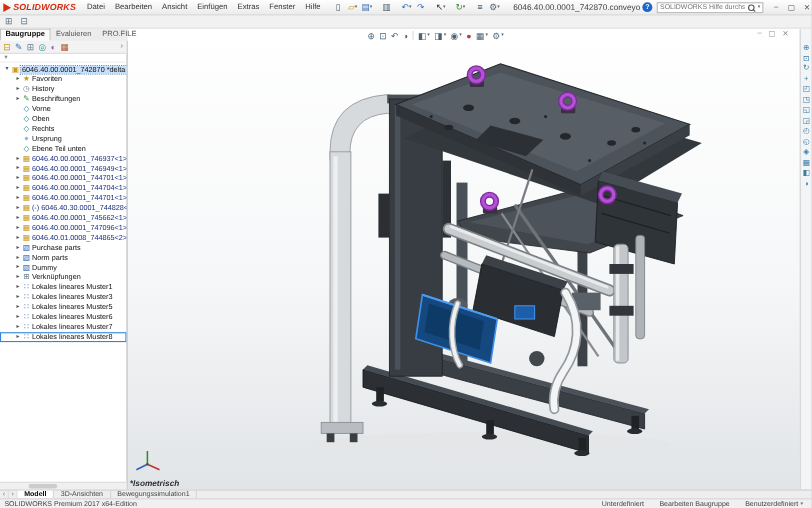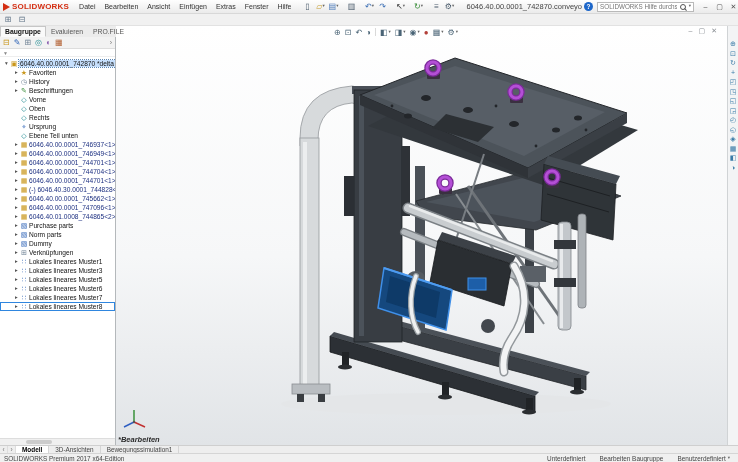--- a/index.html
+++ b/index.html
@@ -5,21 +5,21 @@
   *{box-sizing:border-box;margin:0;padding:0}
   html,body{background:#9a9a9a}
   .app{position:relative;width:738px;height:462px;background:#f0f0f0;overflow:hidden;
        font-family:"Liberation Sans",sans-serif;font-size:7px;color:#222}
 
   
   .menubar{position:absolute;left:0;top:0;right:0;height:14px;background:linear-gradient(#fefefe,#ebebeb);
            border-bottom:1px solid #d8d8d8;display:flex;align-items:center;gap:1px;padding:0 3px;z-index:30}
   .logo{display:flex;align-items:center;gap:2px;margin-right:5px}
   .logo .mark{width:0;height:0;border-left:7px solid #d42e12;border-top:4px solid transparent;border-bottom:4px solid transparent}
-  .logo .ltext{color:#d42e12;font-weight:bold;font-size:8px;letter-spacing:.2px}
+  .logo .ltext{color:#d42e12;font-weight:bold;font-style:italic;font-size:8px;letter-spacing:.2px}
   .menu{padding:2px 4px;color:#333;cursor:default}
   .tbtn{min-width:12px;height:11px;display:flex;align-items:center;justify-content:center;font-size:8px;color:#4a5b6b;border-radius:2px}
   .tbtn.c-gold{color:#c59a2a}.tbtn.c-blue{color:#3c6fb5}.tbtn.c-green{color:#3d8f3d}.tbtn.c-dark{color:#333}
   .caret{font-size:4.5px;color:#666;line-height:1}
   .vsep{width:1px;height:10px;background:#d5d5d5;margin:0 2px}
   .doctitle{margin-left:10px;color:#444;font-size:7.5px;white-space:nowrap}
   .spacer{flex:1}
   .helpcircle{width:9px;height:9px;border-radius:50%;background:#1d66c9;color:#fff;font-size:6.5px;display:flex;
               align-items:center;justify-content:center;font-weight:bold;flex:none}
   .search{display:flex;align-items:center;background:#fff;border:1px solid #b9b9b9;height:10px;width:97px;padding:0 2px;gap:2px;margin-left:3px}
@@ -497,21 +497,21 @@
       </g>
     </svg>
 
     <svg class="triad" width="26" height="26" viewBox="0 0 26 26">
       <line x1="13" y1="16" x2="13" y2="4" stroke="#2e8b2e" stroke-width="1.4"></line>
       <line x1="13" y1="16" x2="24" y2="21" stroke="#c23030" stroke-width="1.4"></line>
       <line x1="13" y1="16" x2="3" y2="21" stroke="#2f5fc2" stroke-width="1.4"></line>
       <circle cx="13" cy="16" r="1.2" fill="#555"></circle>
     </svg>
 
-    <span class="viewlabel">*Bearbeiten</span>
+    <span class="viewlabel">*Isometrisch</span>
   </div>
 
   <div class="rightstrip">
     <span class="rsbtn">⊕</span>
     <span class="rsbtn">⊡</span>
     <span class="rsbtn">↻</span>
     <span class="rsbtn">+</span>
     <span class="rsbtn">◰</span>
     <span class="rsbtn">◳</span>
     <span class="rsbtn">◱</span>

